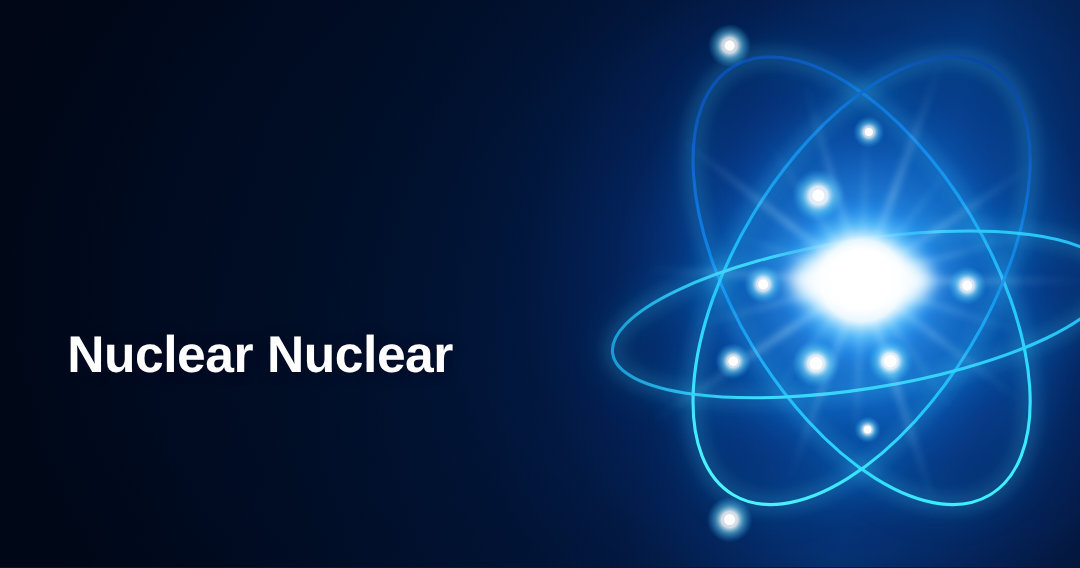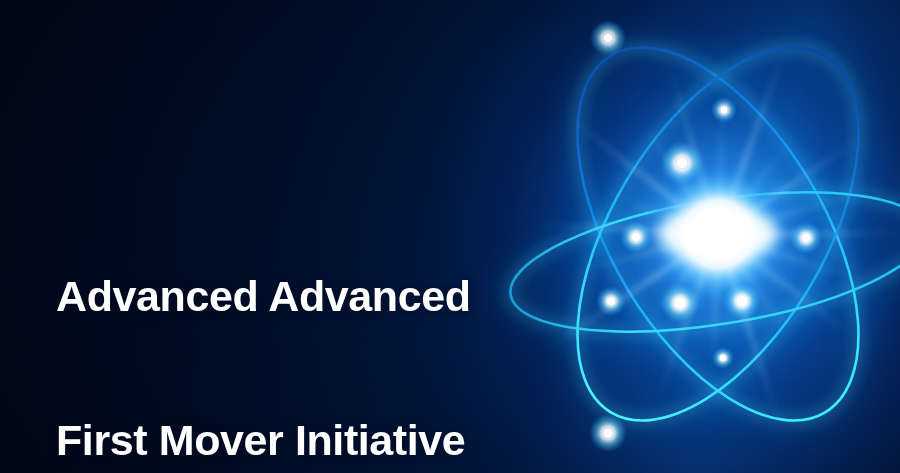--- a/index.html
+++ b/index.html
@@ -222,17 +222,16 @@
       <g>
         <circle cx="608" cy="433" r="19" fill="url(#nodeGrad)" opacity="0.88"></circle>
         <circle cx="608" cy="433" r="4.6" fill="#ffffff"></circle>
       </g>
     </g>
   </svg>
 
   <div class="layer" id="bg-vignette"></div>
 
   <div id="headline">
-    <span class="hl-line">Advanced Advanced</span>
-    <span class="hl-line">First Mover Initiative</span>
+    <span class="hl-line">Nuclear Nuclear</span>
   </div>
 
 </div>
 
 </body></html>

